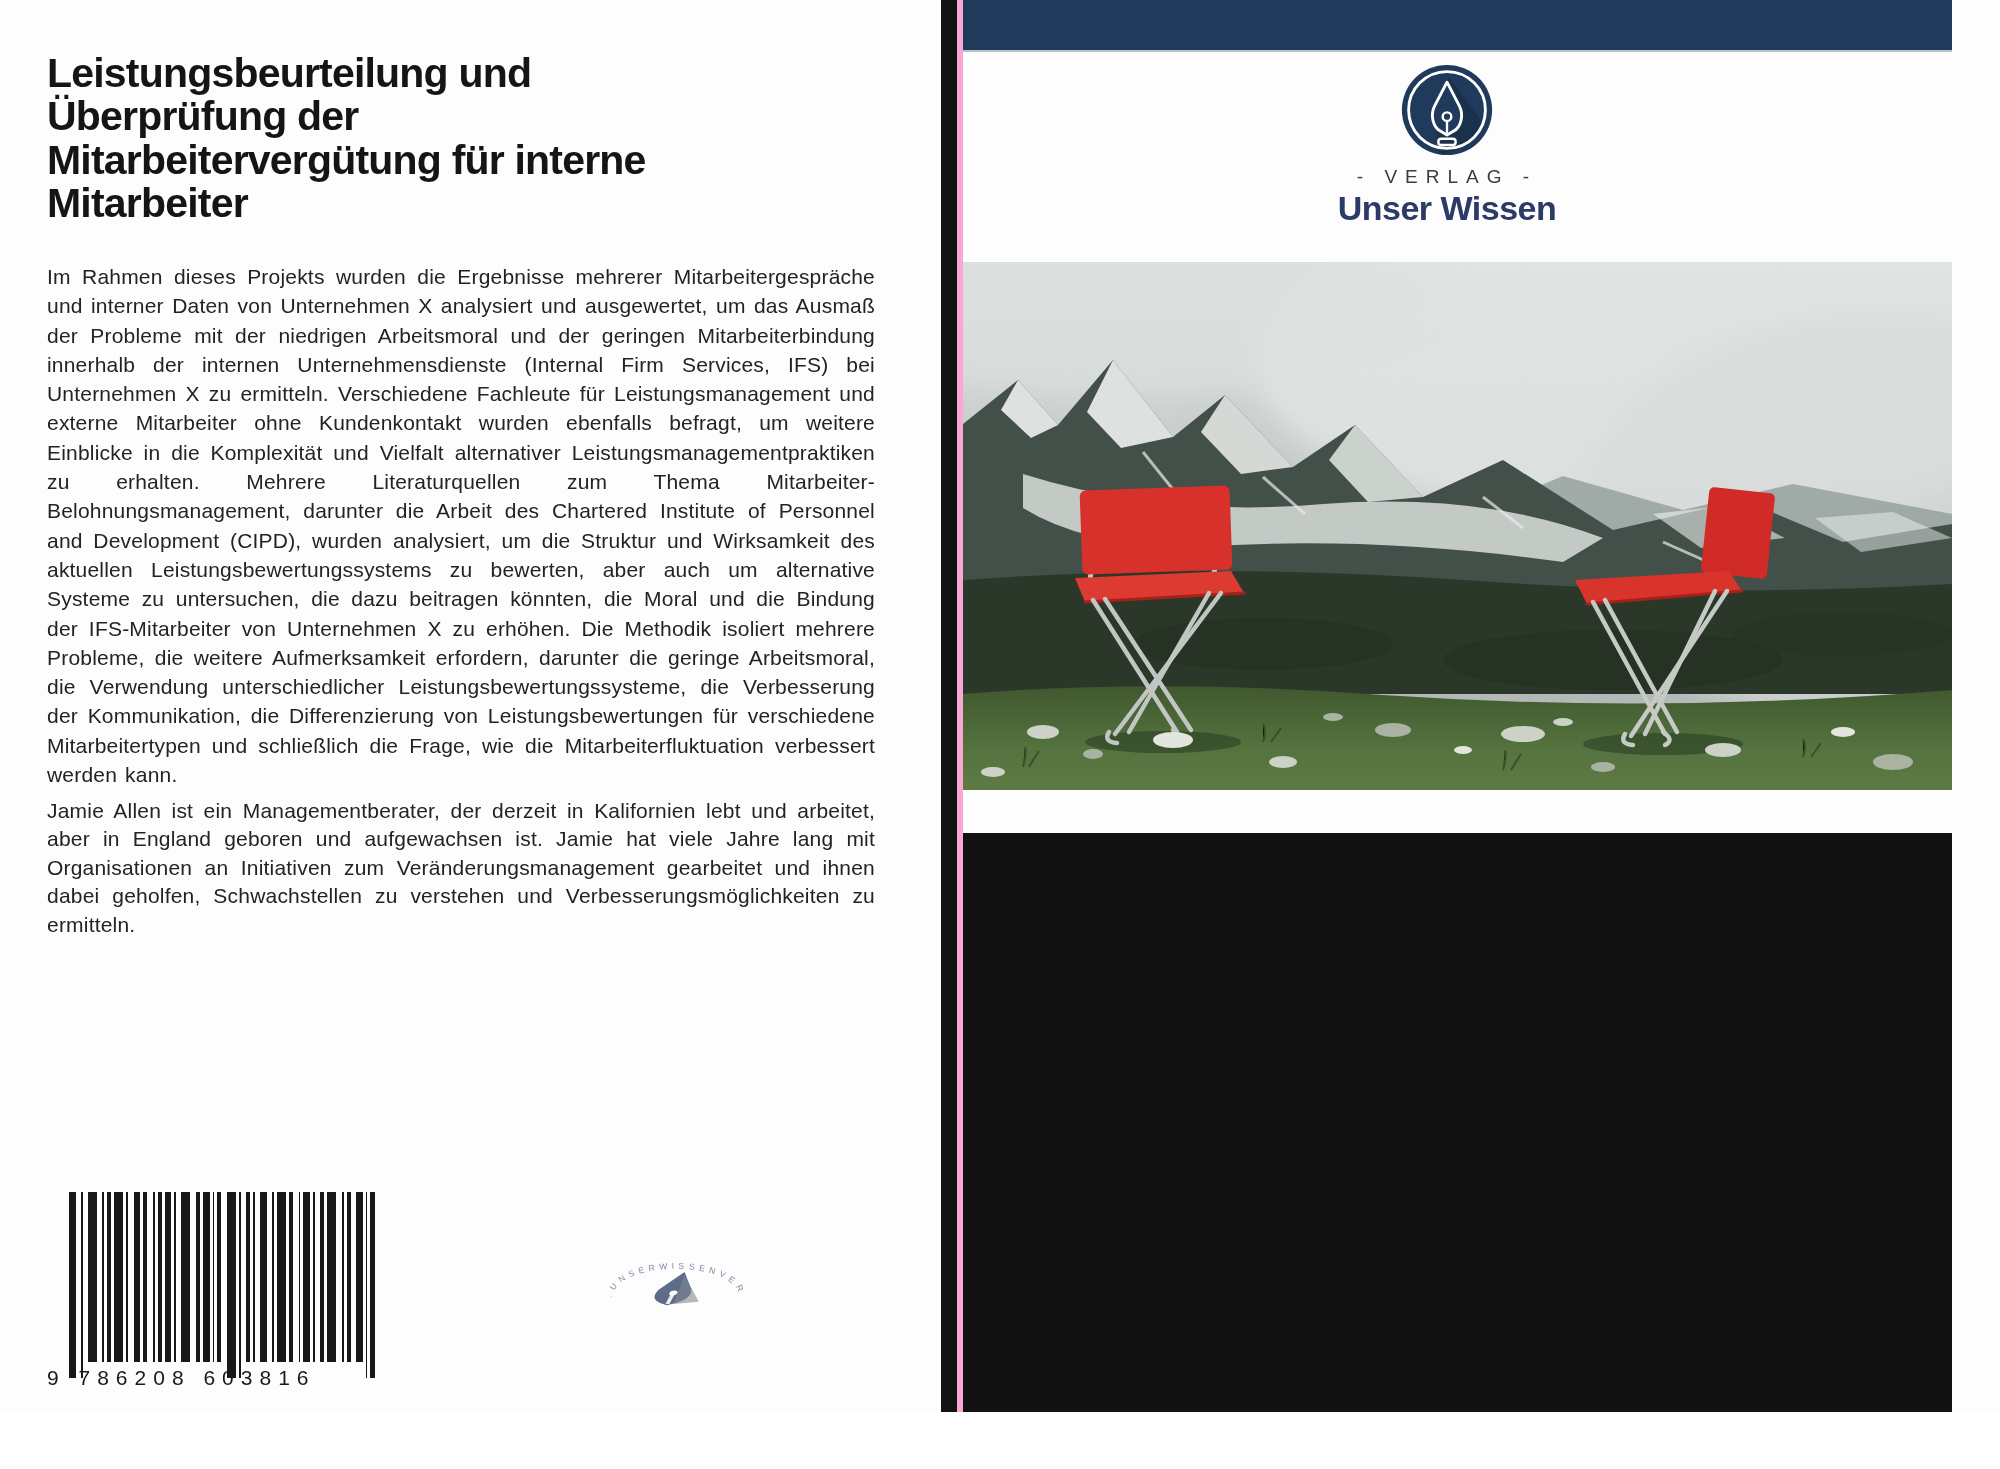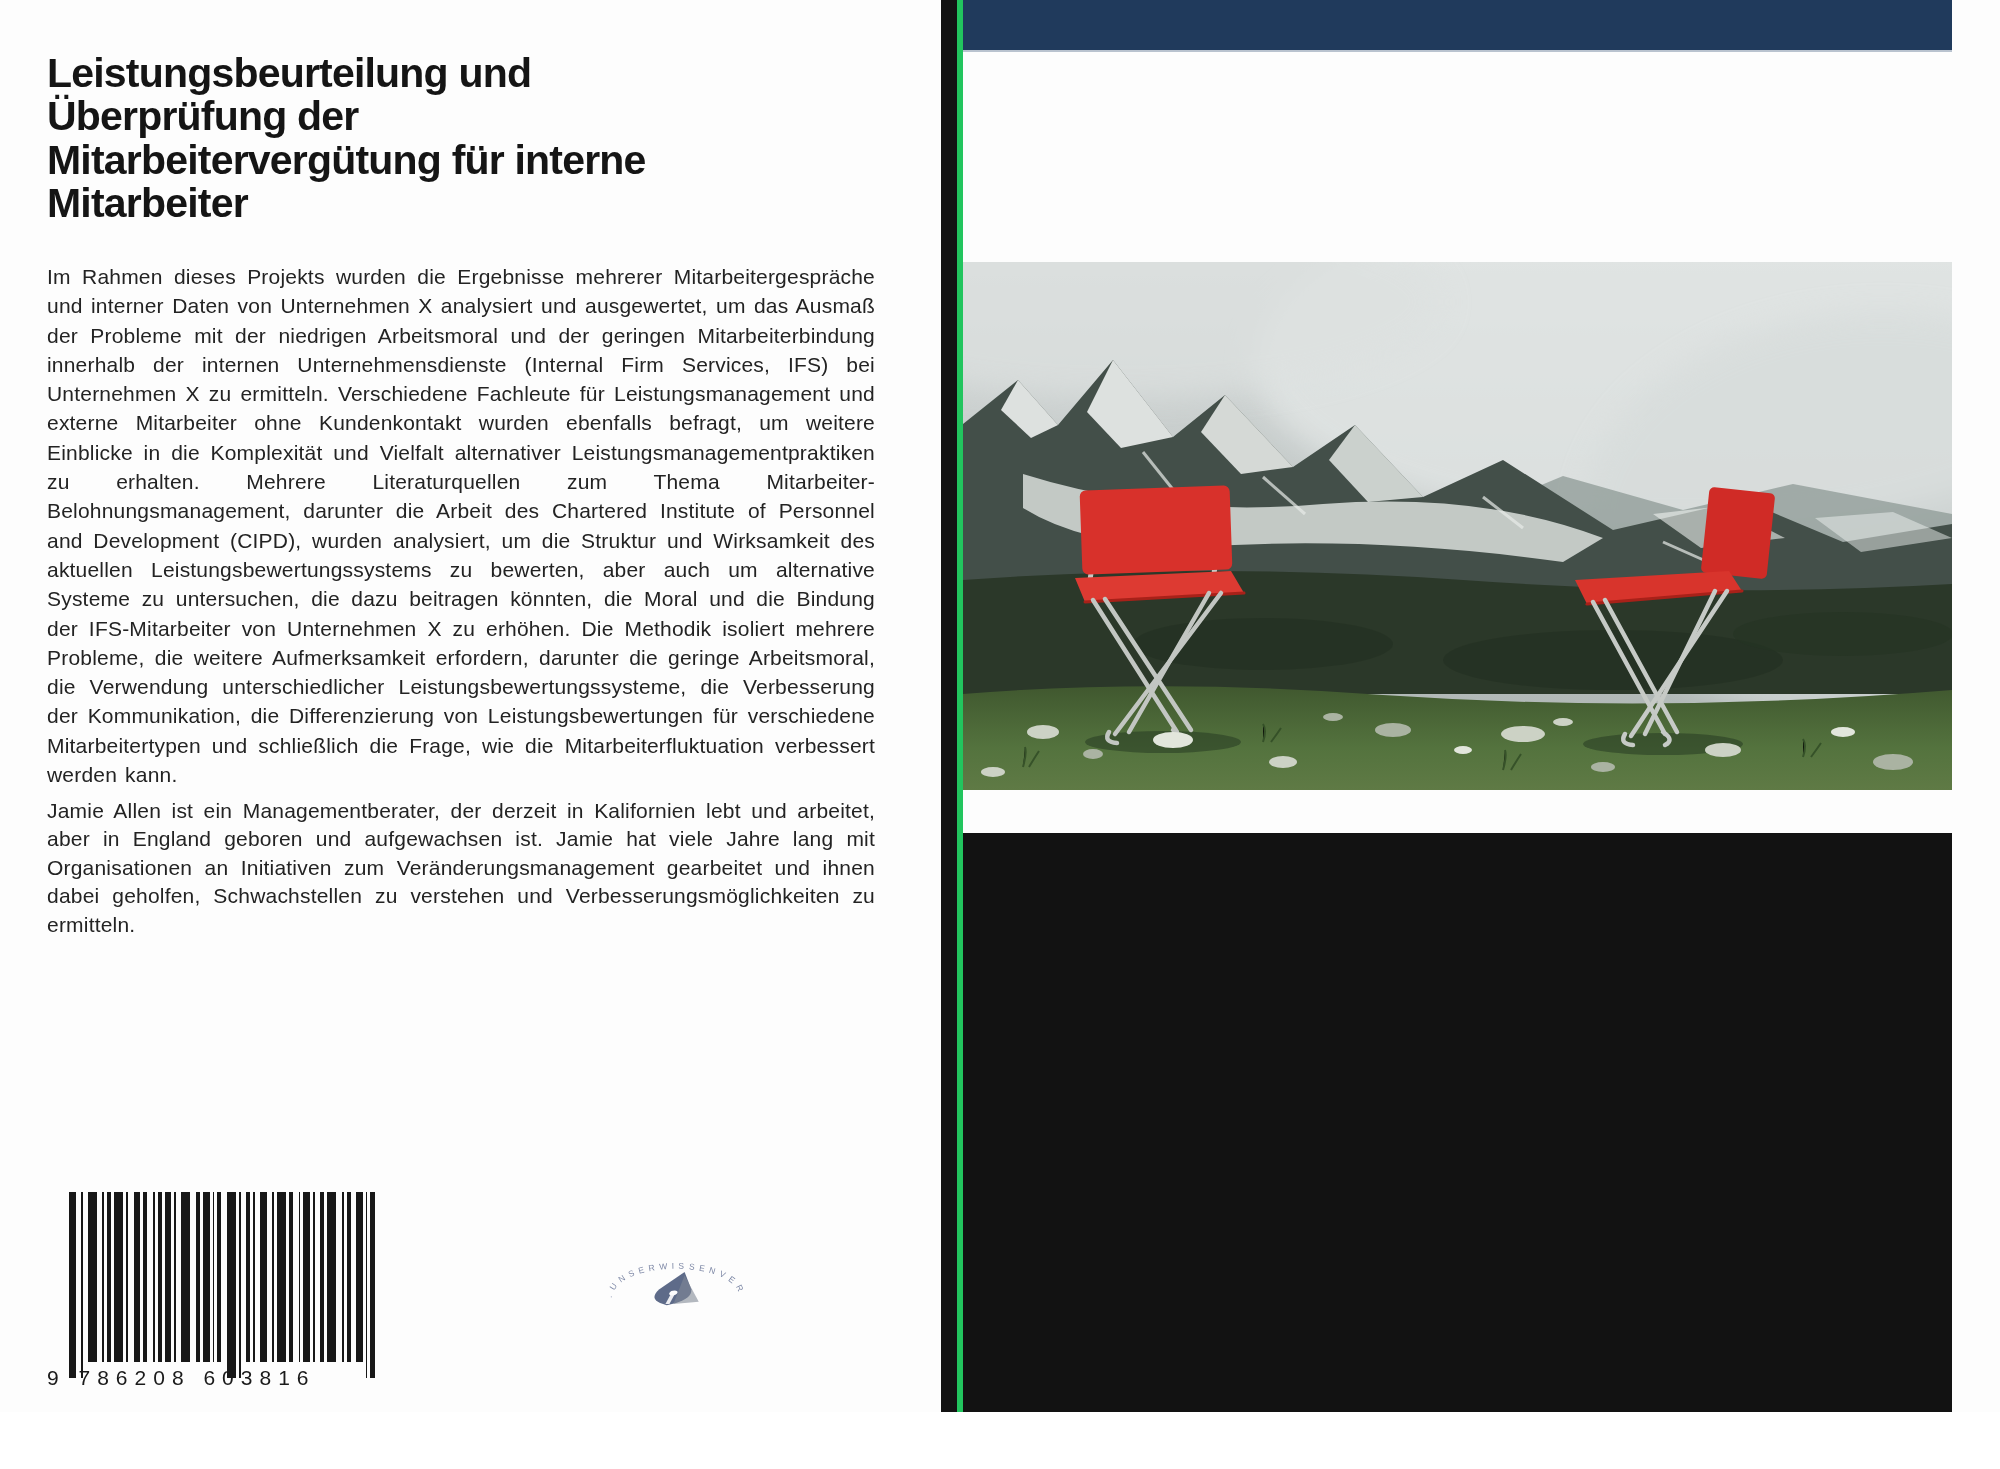--- a/index.html
+++ b/index.html
@@ -1,16 +1,16 @@
 <!DOCTYPE html>
 <html><head>
 <meta charset="utf-8">
 <style>
   html,body{margin:0;padding:0;background:#ffffff;}
-  .canvas{position:relative;width:2000px;height:1412px;background:#22c55e;overflow:hidden;
+  .canvas{position:relative;width:2000px;height:1412px;background:#f9a8d4;overflow:hidden;
           font-family:"Liberation Sans",sans-serif;color:#1a1a1a;}
 
   
   .back-page{position:absolute;left:0;top:0;width:941px;height:1469px;background:#fdfdfd;}
   .book-title{position:absolute;left:47px;top:52px;width:860px;
               font-size:41px;font-weight:bold;line-height:1.06;letter-spacing:-0.8px;
               color:#151515;white-space:pre-line;}
   .book-description{position:absolute;left:47px;top:262px;width:828px;
               font-size:21px;line-height:29.3px;letter-spacing:0.2px;word-spacing:2px;
               color:#232323;text-align:justify;}
@@ -115,20 +115,33 @@
         <rect x="-2" y="10" width="4" height="16" fill="#fdfdfd" opacity="0.9"></rect>
       </g>
     </svg>
   </div>
 
   <div class="spine"></div>
 
   <div class="front-page"></div>
   <div class="top-band"></div>
 
+  <div class="publisher-block">
+    <svg class="publisher-logo" viewBox="0 0 100 100">
+      <circle cx="50" cy="50" r="47" fill="#203a5c"></circle>
+      <path d="M52,16 L86,62 A47 47 0 0 1 42,96 L38,70 Z" fill="#16293f" opacity="0.55"></path>
+      <circle cx="50" cy="50" r="40" fill="none" stroke="#ffffff" stroke-width="3"></circle>
+      <path d="M50,21 L63,46 C68,56 64,68 57,72 L50,76 L43,72 C36,68 32,56 37,46 Z" fill="#203a5c" stroke="#ffffff" stroke-width="3" stroke-linejoin="round"></path>
+      <circle cx="50" cy="57" r="4.5" fill="#203a5c" stroke="#ffffff" stroke-width="2.5"></circle>
+      <line x1="50" y1="62" x2="50" y2="74" stroke="#ffffff" stroke-width="2.5"></line>
+      <rect x="41" y="80" width="18" height="6.5" rx="3" fill="none" stroke="#ffffff" stroke-width="2.5"></rect>
+    </svg>
+    <div class="verlag-label">- VERLAG -</div>
+    <div class="publisher-name">Unser Wissen</div>
+  </div>
 
   <svg class="cover-photo" viewBox="0 0 989 528" preserveAspectRatio="none">
     <defs>
       <linearGradient id="skyGrad" x1="0" y1="0" x2="0" y2="1">
         <stop offset="0" stop-color="#d8dcdb"></stop>
         <stop offset="0.45" stop-color="#c3c9c8"></stop>
         <stop offset="1" stop-color="#aab2b0"></stop>
       </linearGradient>
       <linearGradient id="grassGrad" x1="0" y1="0" x2="0" y2="1">
         <stop offset="0" stop-color="#40582f"></stop>

